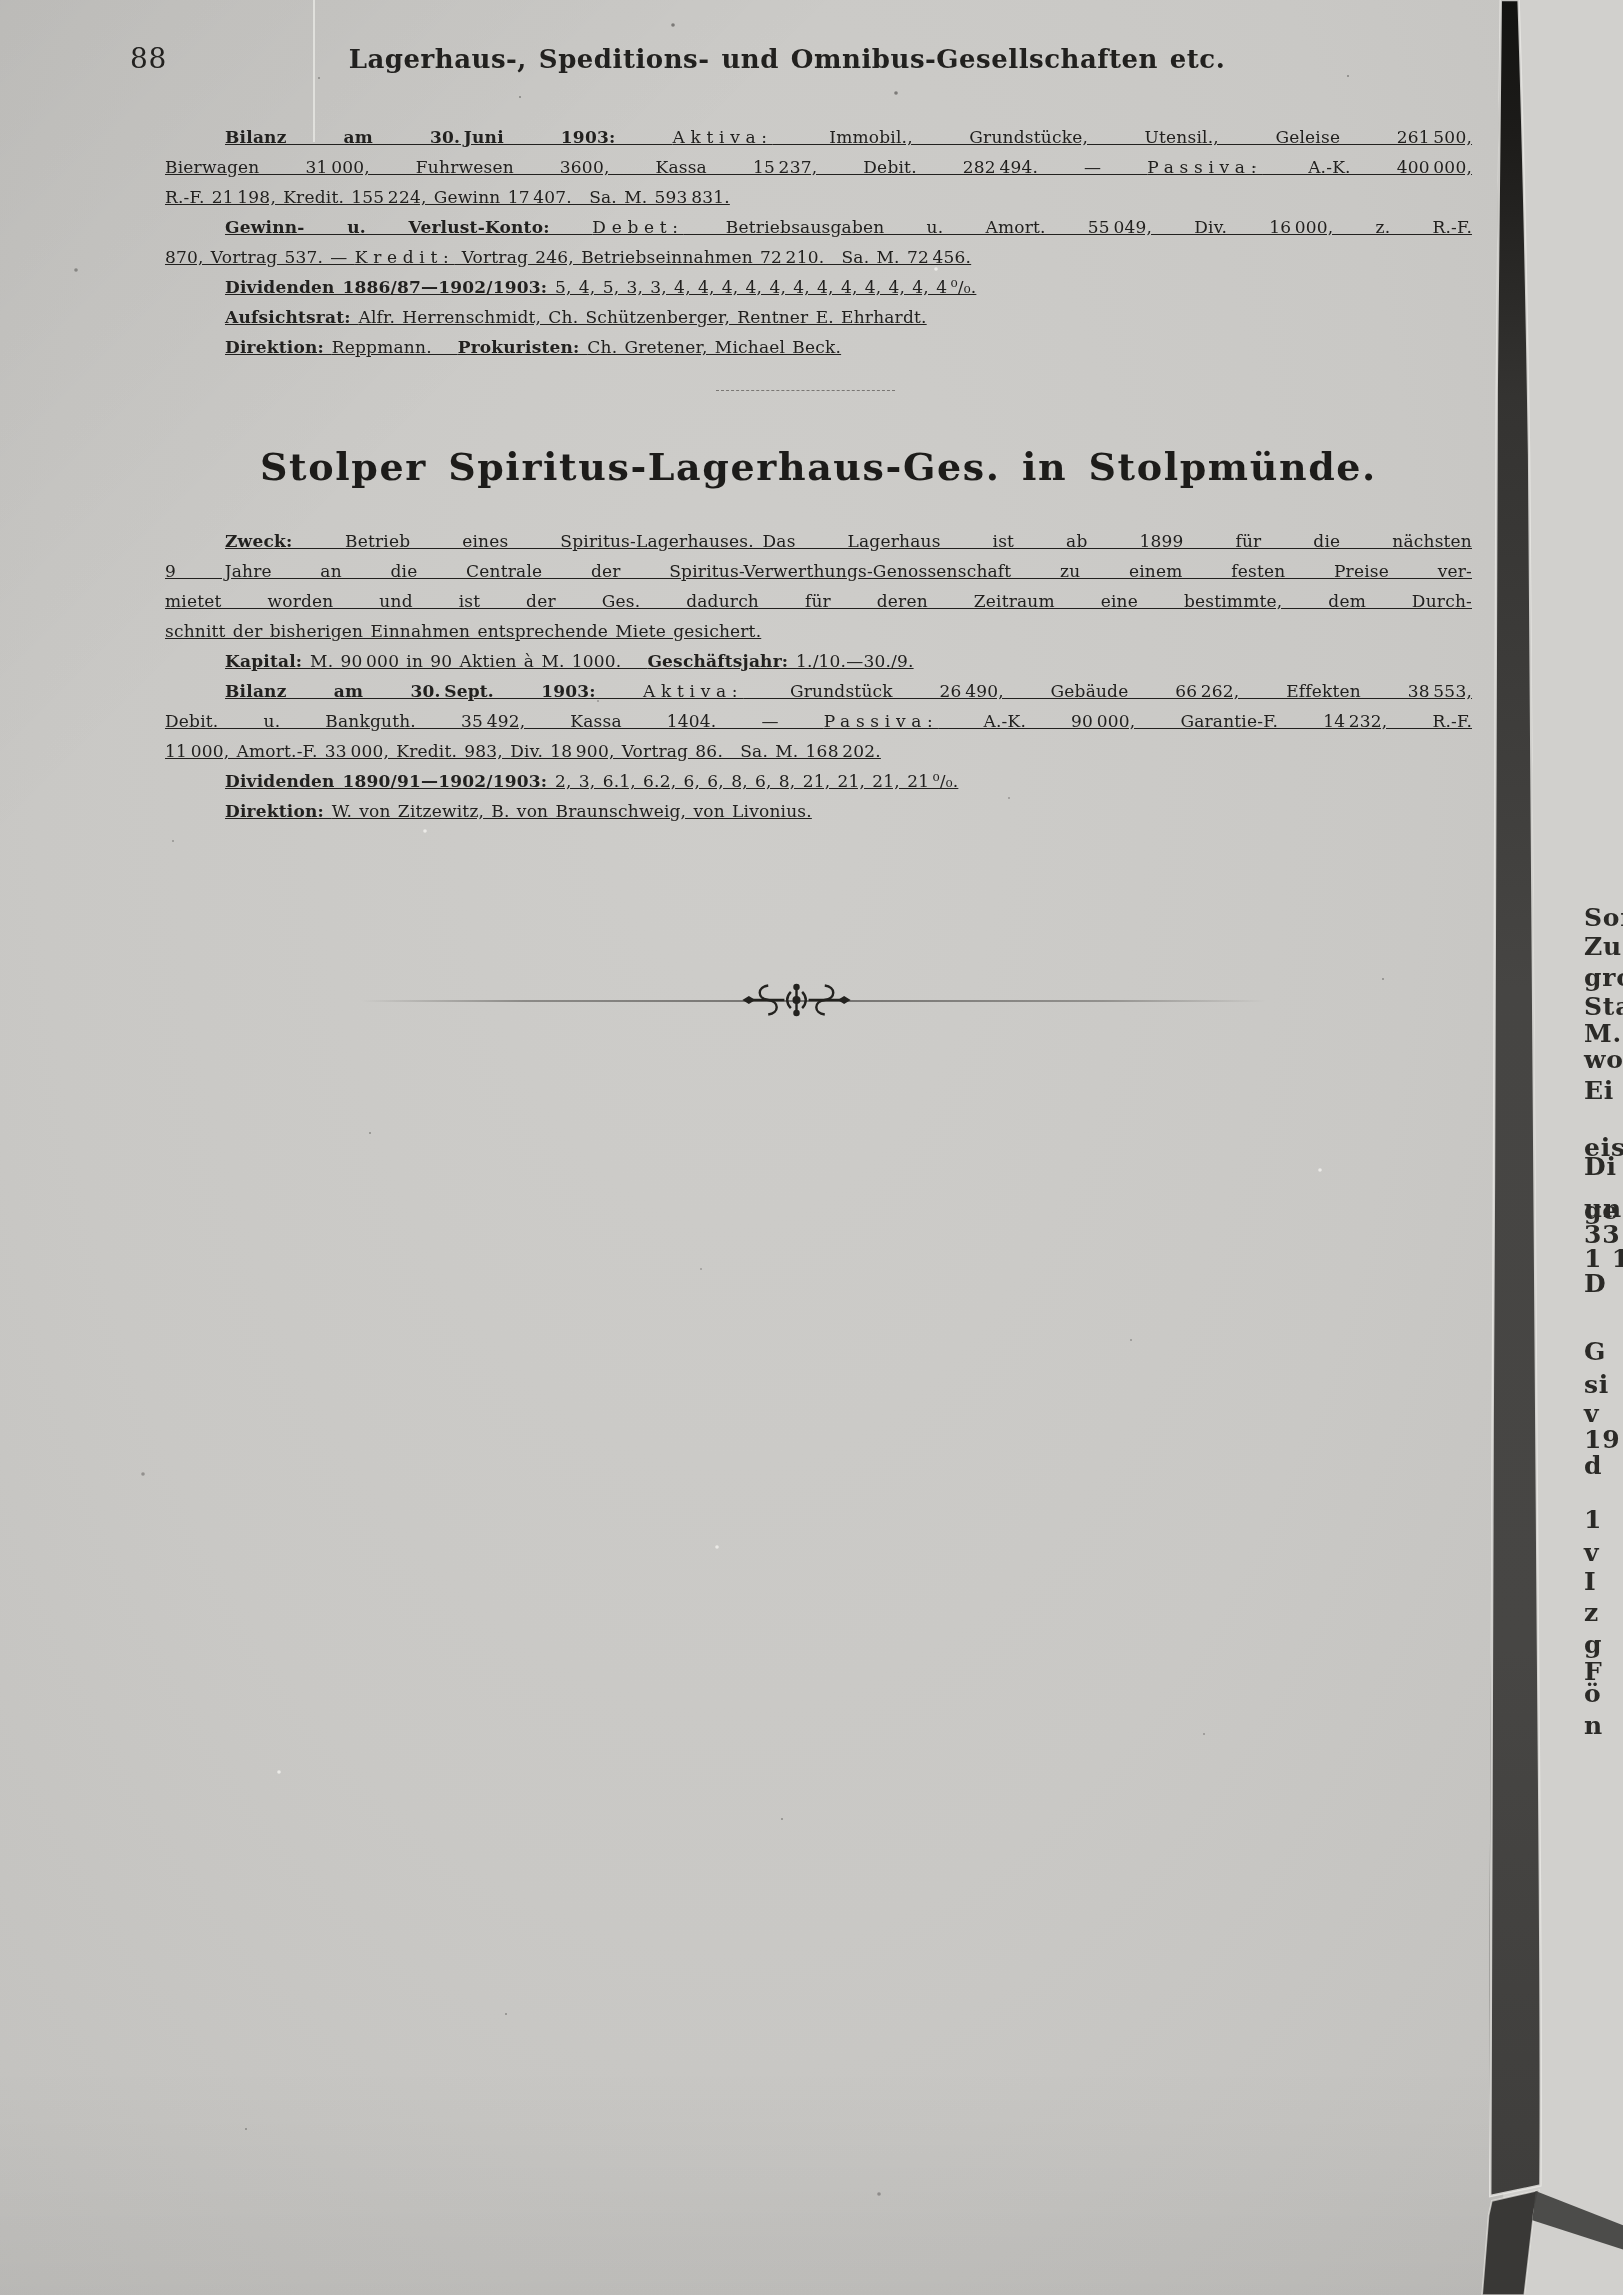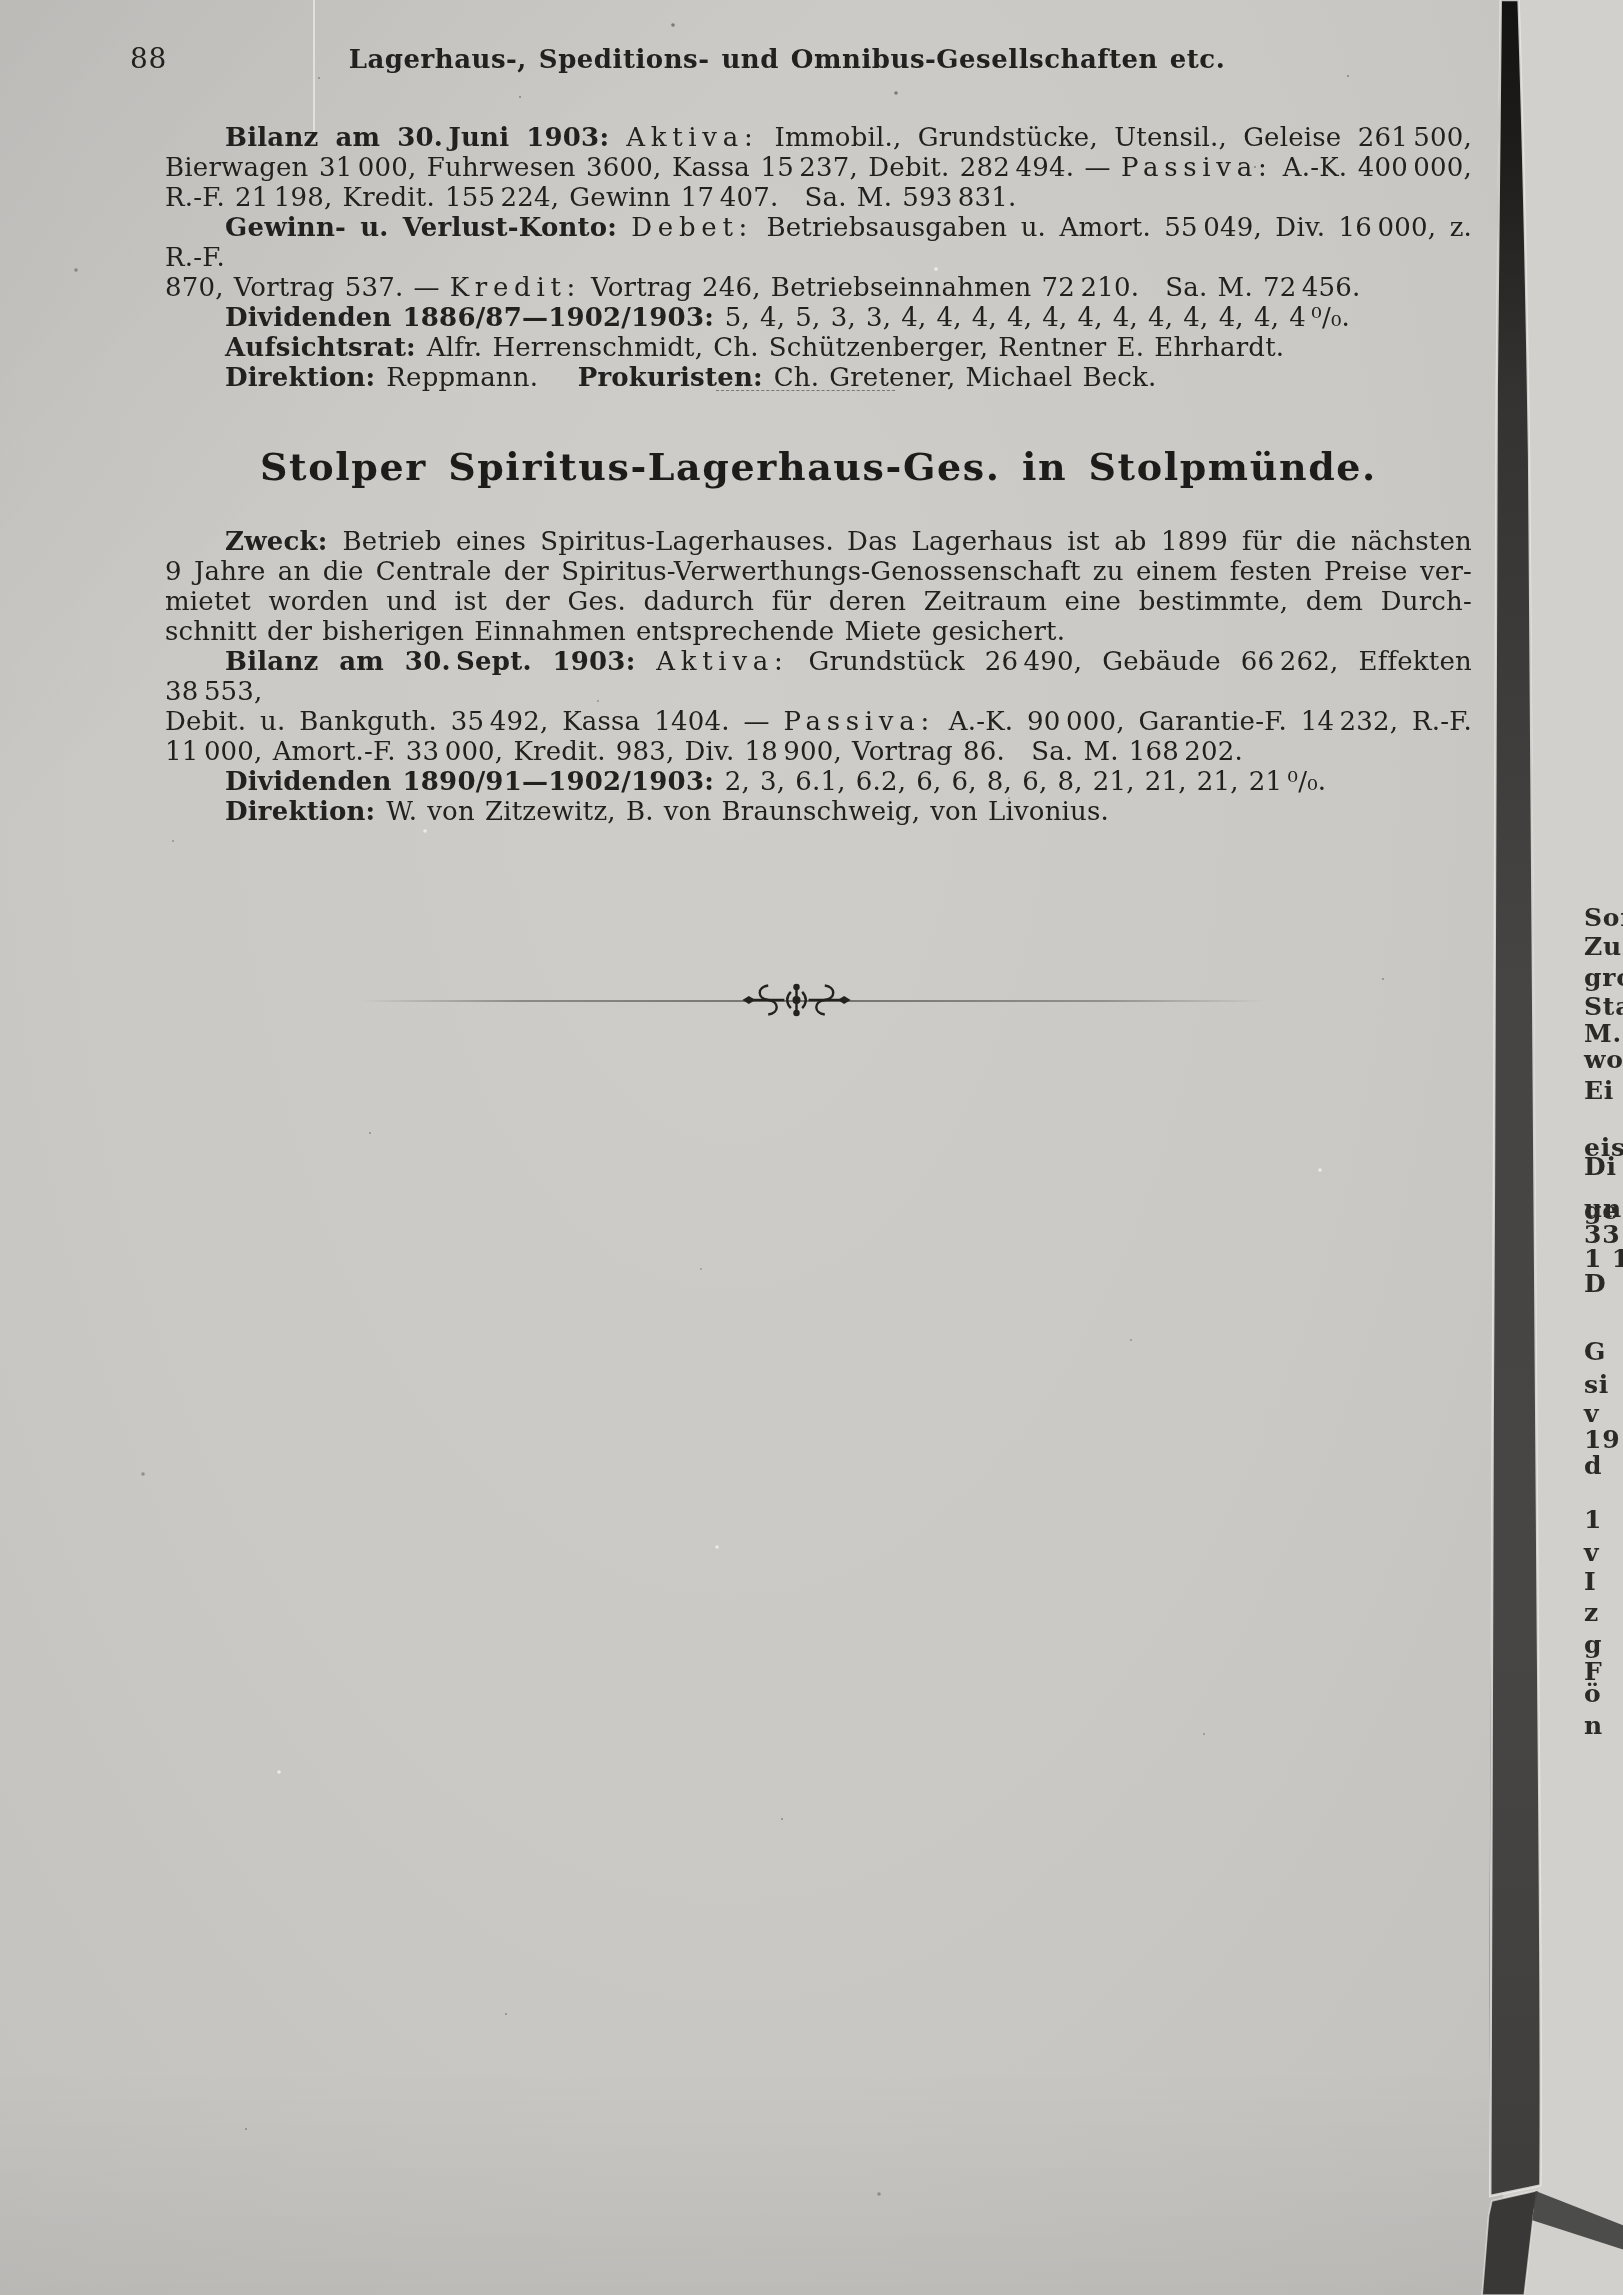--- a/index.html
+++ b/index.html
@@ -10,22 +10,22 @@
     background:
       linear-gradient(135deg, rgba(0,0,0,0.06), rgba(0,0,0,0) 22%),
       linear-gradient(0deg, rgba(0,0,0,0.05), rgba(0,0,0,0) 10%),
       radial-gradient(ellipse at 45% 32%, #cecdca 0%, #c9c8c5 55%, #c1c0bd 100%);
   }
   .pagehead{position:absolute;top:42px;left:8px;width:1623px;height:36px;}
   .pagenum{position:absolute;left:122px;top:0;font-size:28px;letter-spacing:0.8px;}
   .runhead{position:absolute;left:0;top:1.6px;width:1558px;text-align:center;
     font-size:26px;font-weight:bold;letter-spacing:0.5px;word-spacing:2.4px;}
   .textblock{position:absolute;left:165px;width:1307px;}
-  .tline{font-size:26px;line-height:30px;letter-spacing:0.2px;word-spacing:1.6px;
-    text-align:justify;text-align-last:left;}
+  .tline{font-size:17px;line-height:30px;letter-spacing:0.2px;word-spacing:1.6px;
+    text-align:justify;text-align-last:left;text-decoration:underline;}
   .tline.fill{text-align-last:justify;}
   .tline.ind{text-indent:60px;}
   .b{font-weight:bold;}
   .sp{letter-spacing:5.7px;}
   #block1{top:122px;}
   #block2{top:502px;margin-top:24px;}
   .entry-divider{position:absolute;top:390px;left:716px;width:179px;height:0;
     border-top:1.6px dashed rgba(52,50,46,0.55);}
   .sec-title{position:absolute;top:444px;left:165px;width:1307px;text-align:center;
     font-size:38px;font-weight:bold;letter-spacing:1.6px;word-spacing:6.5px;color:#1d1c1a;}
@@ -76,20 +76,21 @@
   </div>
 
 <div class="entry-divider"></div>
 
 <div class="sec-title">Stolper Spiritus-Lagerhaus-Ges. in Stolpmünde.</div>
 <div class="textblock" id="block2">
     <div class="tline ind fill"><span class="b">Zweck: </span><span>Betrieb eines Spiritus-Lagerhauses. Das Lagerhaus ist ab 1899 für die nächsten</span></div>
     <div class="tline fill"><span>9 Jahre an die Centrale der Spiritus-Verwerthungs-Genossenschaft zu einem festen Preise ver-</span></div>
     <div class="tline fill"><span>mietet worden und ist der Ges. dadurch für deren Zeitraum eine bestimmte, dem Durch-</span></div>
     <div class="tline"><span>schnitt der bisherigen Einnahmen entsprechende Miete gesichert.</span></div>
+    <div class="tline ind"><span class="b">Kapital: </span><span>M. 90 000 in 90 Aktien à M. 1000.  </span><span class="b">Geschäftsjahr: </span><span>1./10.—30./9.</span></div>
     <div class="tline ind fill"><span class="b">Bilanz am 30. Sept. 1903: </span><span class="sp">Aktiva:</span><span> Grundstück 26 490, Gebäude 66 262, Effekten 38 553,</span></div>
     <div class="tline fill"><span>Debit. u. Bankguth. 35 492, Kassa 1404. — </span><span class="sp">Passiva:</span><span> A.-K. 90 000, Garantie-F. 14 232, R.-F.</span></div>
     <div class="tline"><span>11 000, Amort.-F. 33 000, Kredit. 983, Div. 18 900, Vortrag 86. Sa. M. 168 202.</span></div>
     <div class="tline ind"><span class="b">Dividenden 1890/91—1902/1903: </span><span>2, 3, 6.1, 6.2, 6, 6, 8, 6, 8, 21, 21, 21, 21 ⁰/₀.</span></div>
     <div class="tline ind"><span class="b">Direktion: </span><span>W. von Zitzewitz, B. von Braunschweig, von Livonius.</span></div>
   </div>
 
 <div class="scratch"></div>
 
 <svg class="ornament" viewBox="0 0 146 52">

